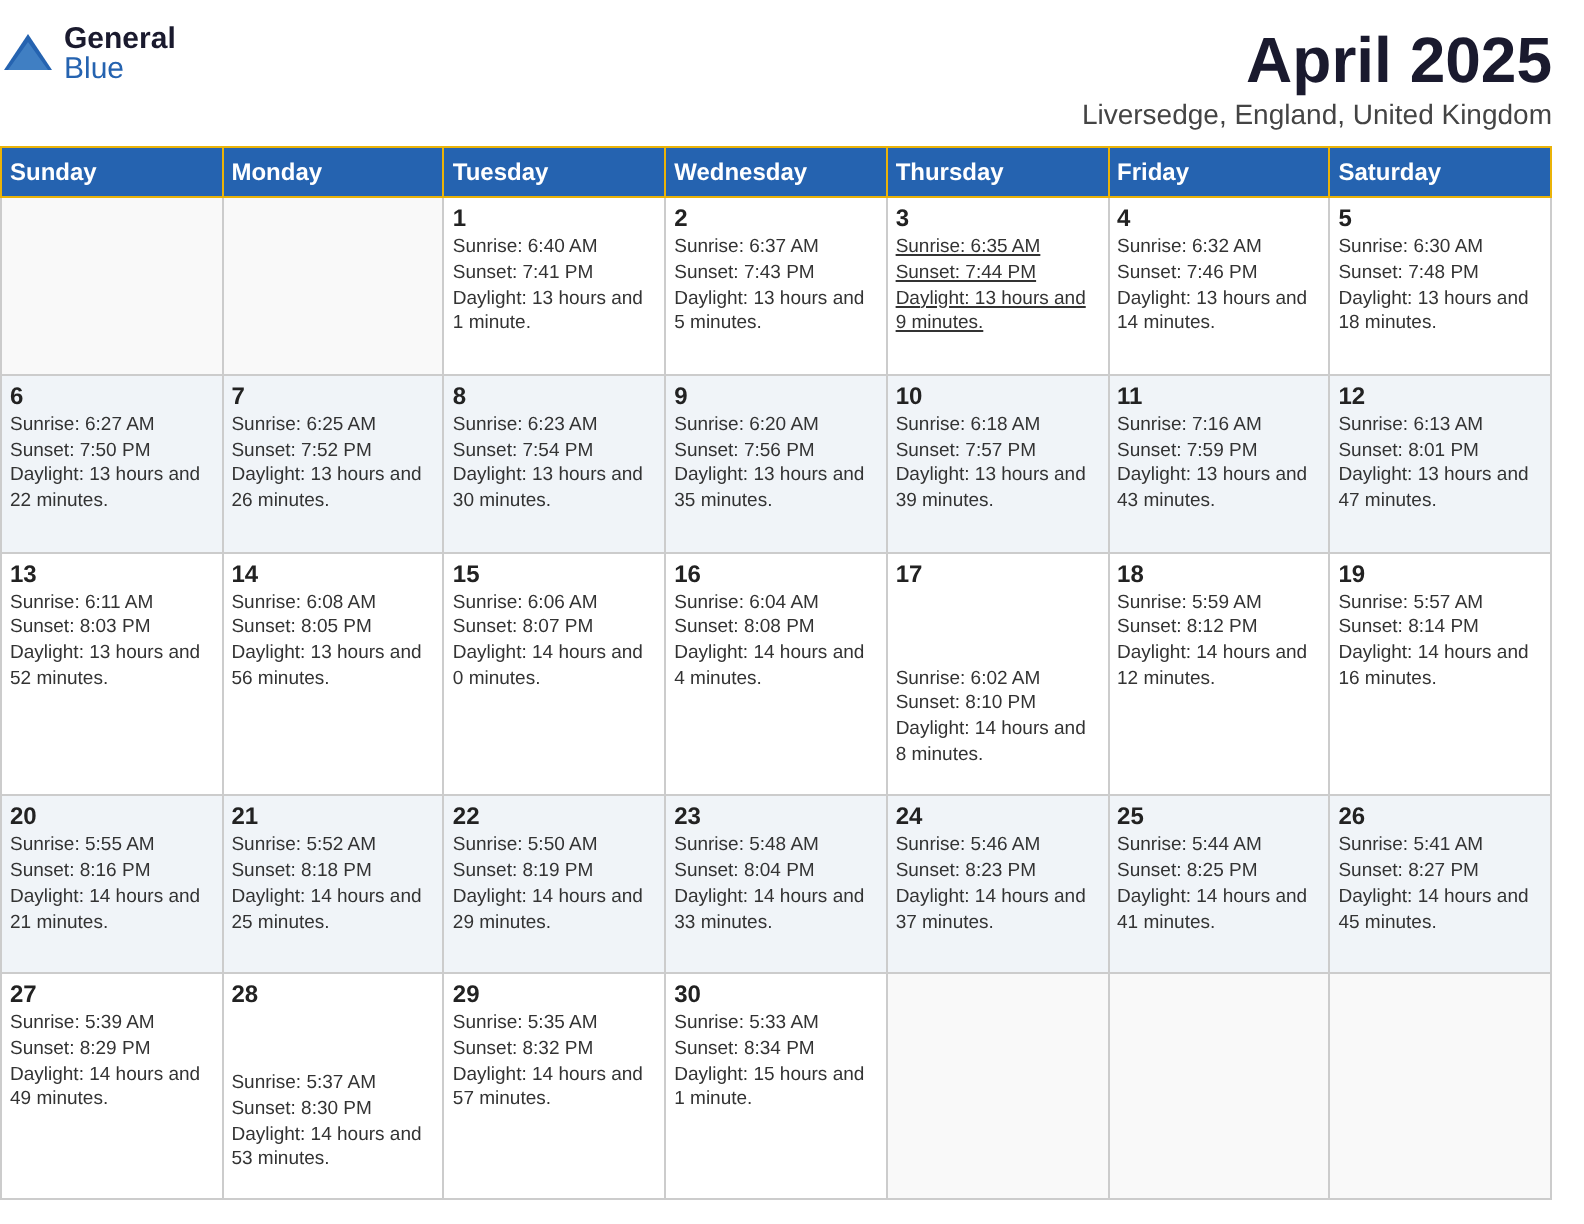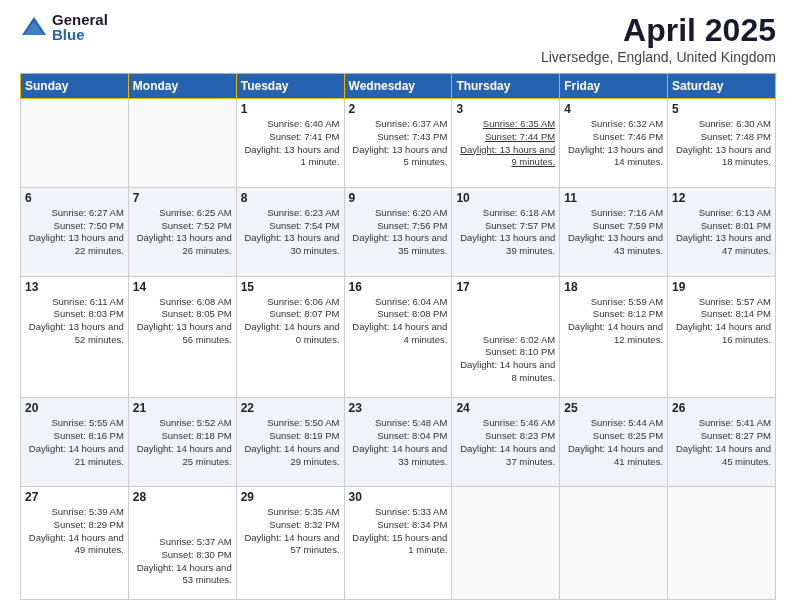--- a/index.html
+++ b/index.html
@@ -6,21 +6,21 @@
     body {
       font-family: Arial, sans-serif;
       background: #fff;
       width: 792px;
       height: 612px;
       overflow: hidden;
     }
     .page {
       width: 792px;
       height: 612px;
-      padding: 12px 16px 12px 20px;
+      padding: 12px 16px 12px 0;
       display: flex;
       flex-direction: column;
     }
     .header {
       display: flex;
       justify-content: space-between;
       align-items: flex-start;
       margin-bottom: 8px;
     }
     .logo {
@@ -33,21 +33,21 @@
       flex-direction: column;
       line-height: 1;
     }
     .logo-general {
       font-size: 15px;
       font-weight: bold;
       color: #1a1a2e;
     }
     .logo-blue {
       font-size: 15px;
-      font-weight: bold;
+      font-weight: normal;
       color: #2563b0;
     }
     .logo-icon {
       width: 28px;
       height: 28px;
     }
     .title-section {
       text-align: right;
     }
     .cal-title {
@@ -89,21 +89,20 @@
     .day-num {
       font-size: 12px;
       font-weight: bold;
       display: block;
       margin-bottom: 2px;
     }
     .day-info {
       font-size: 9.5px;
       line-height: 1.35;
       color: #333;
-      text-align: right;
     }
     .calendar tbody tr:nth-child(odd) td {
       background: #fff;
     }
     .calendar tbody tr:nth-child(even) td {
       background: #f0f4f8;
     }
     .calendar tbody tr:nth-child(odd) td.empty,
     .calendar tbody tr:nth-child(even) td.empty {
       background: #f9f9f9;

